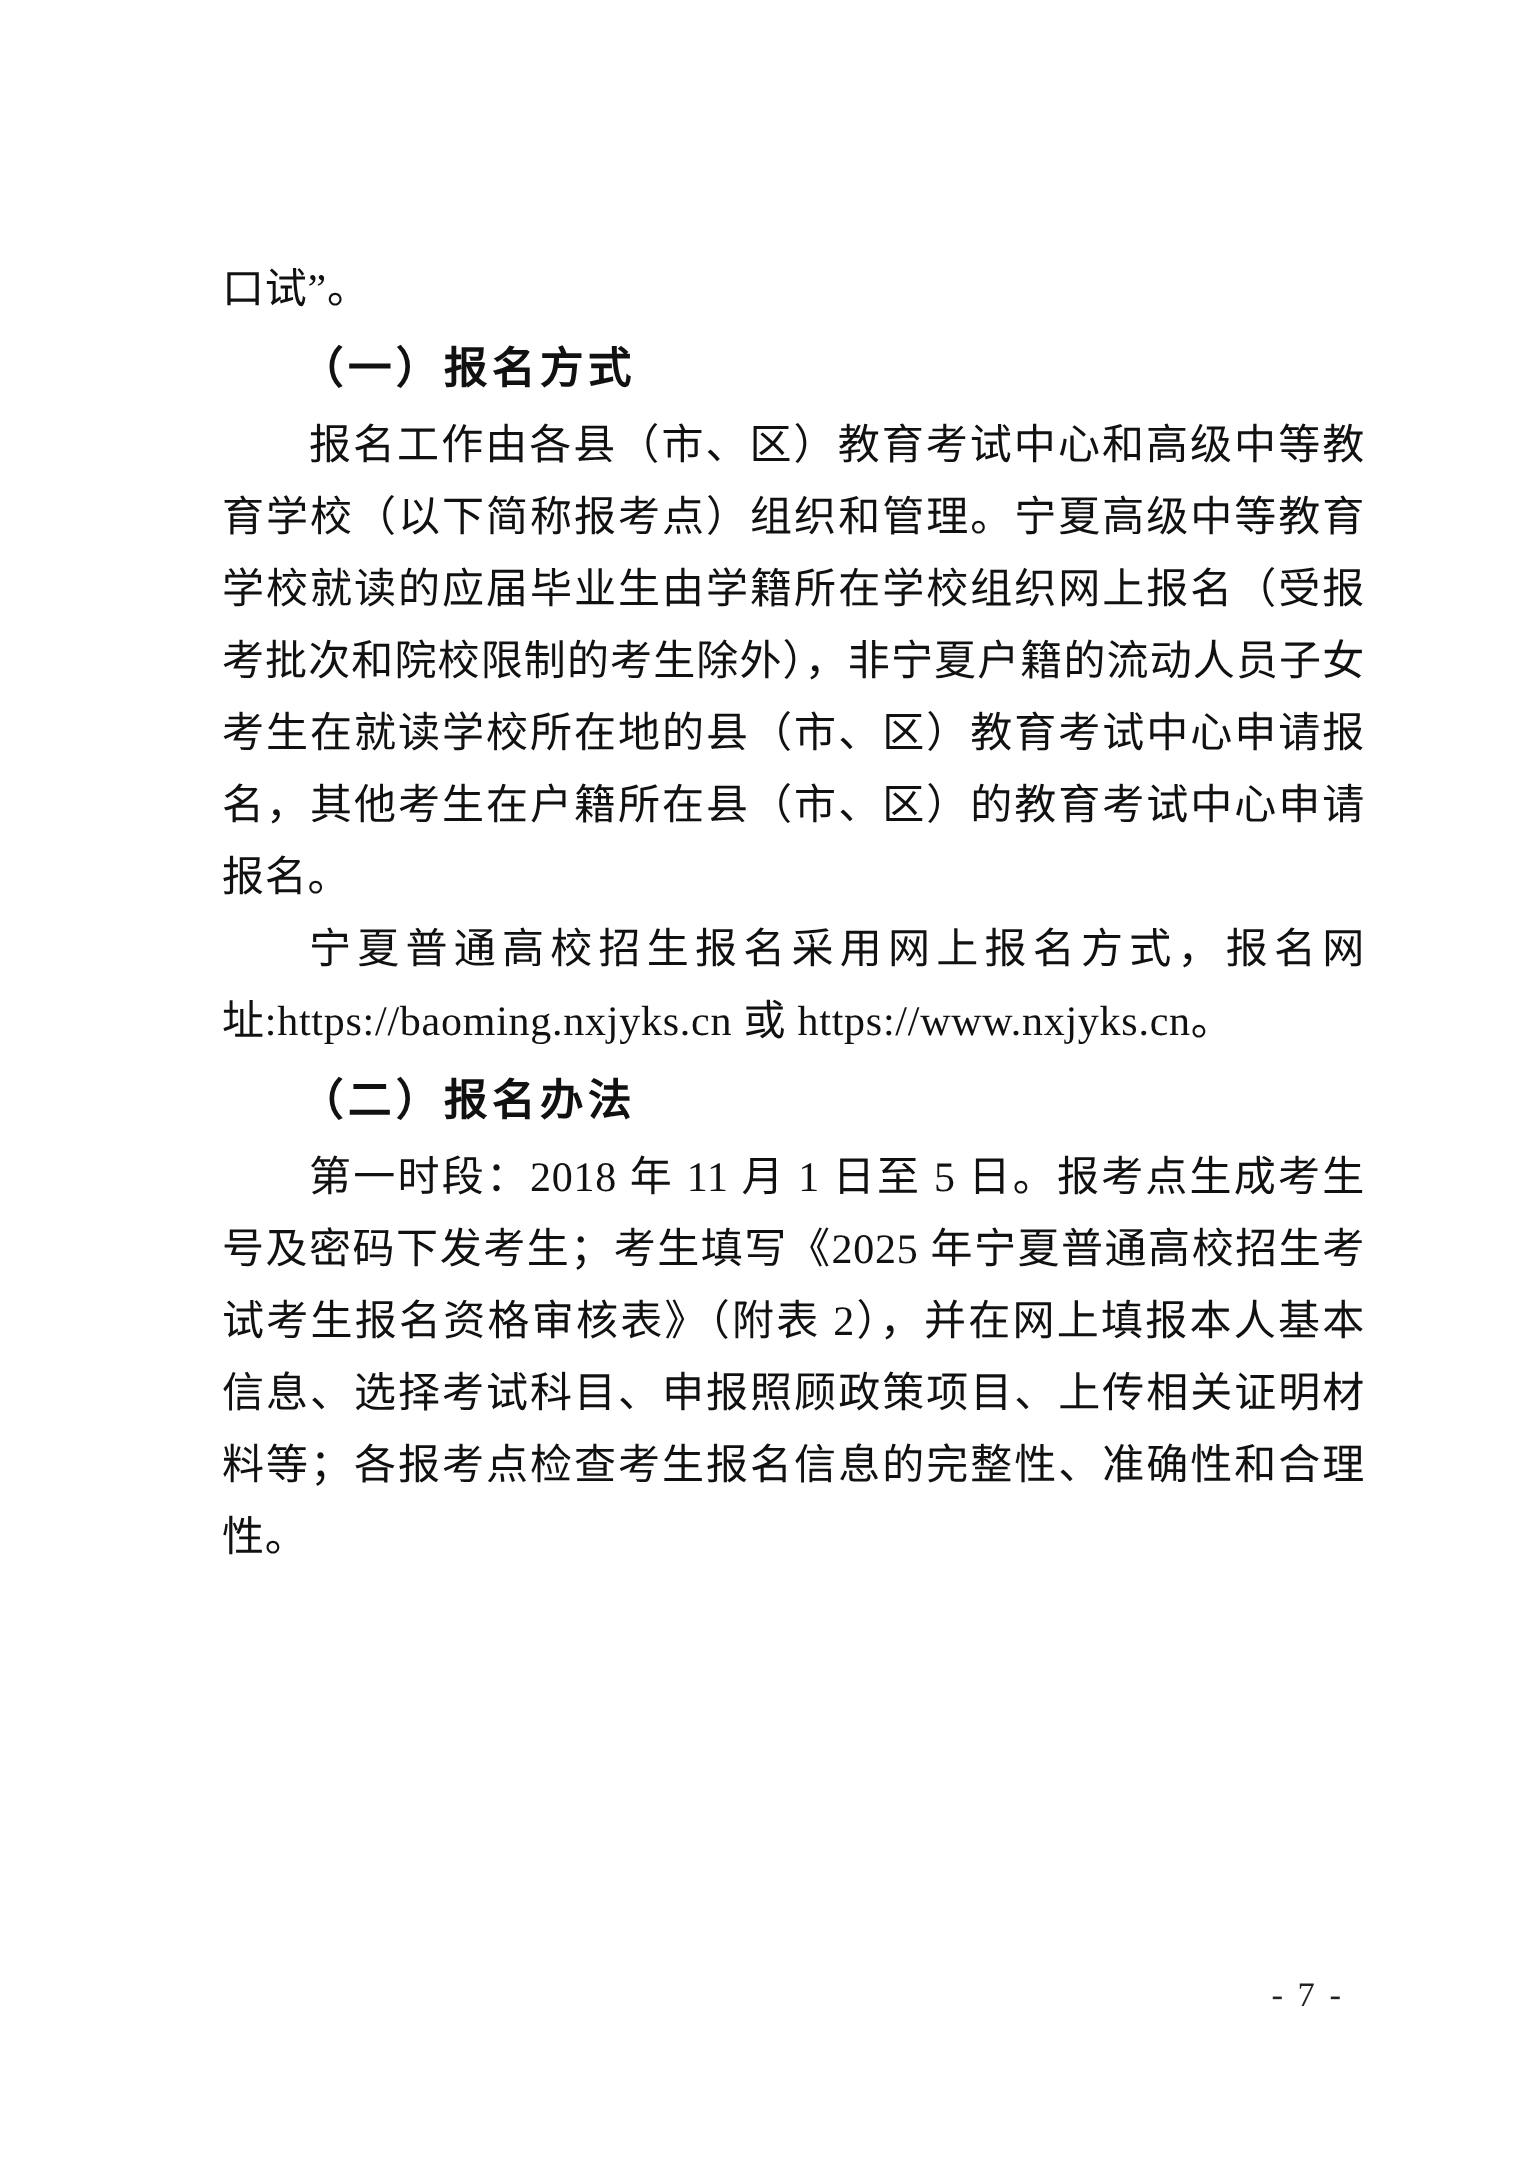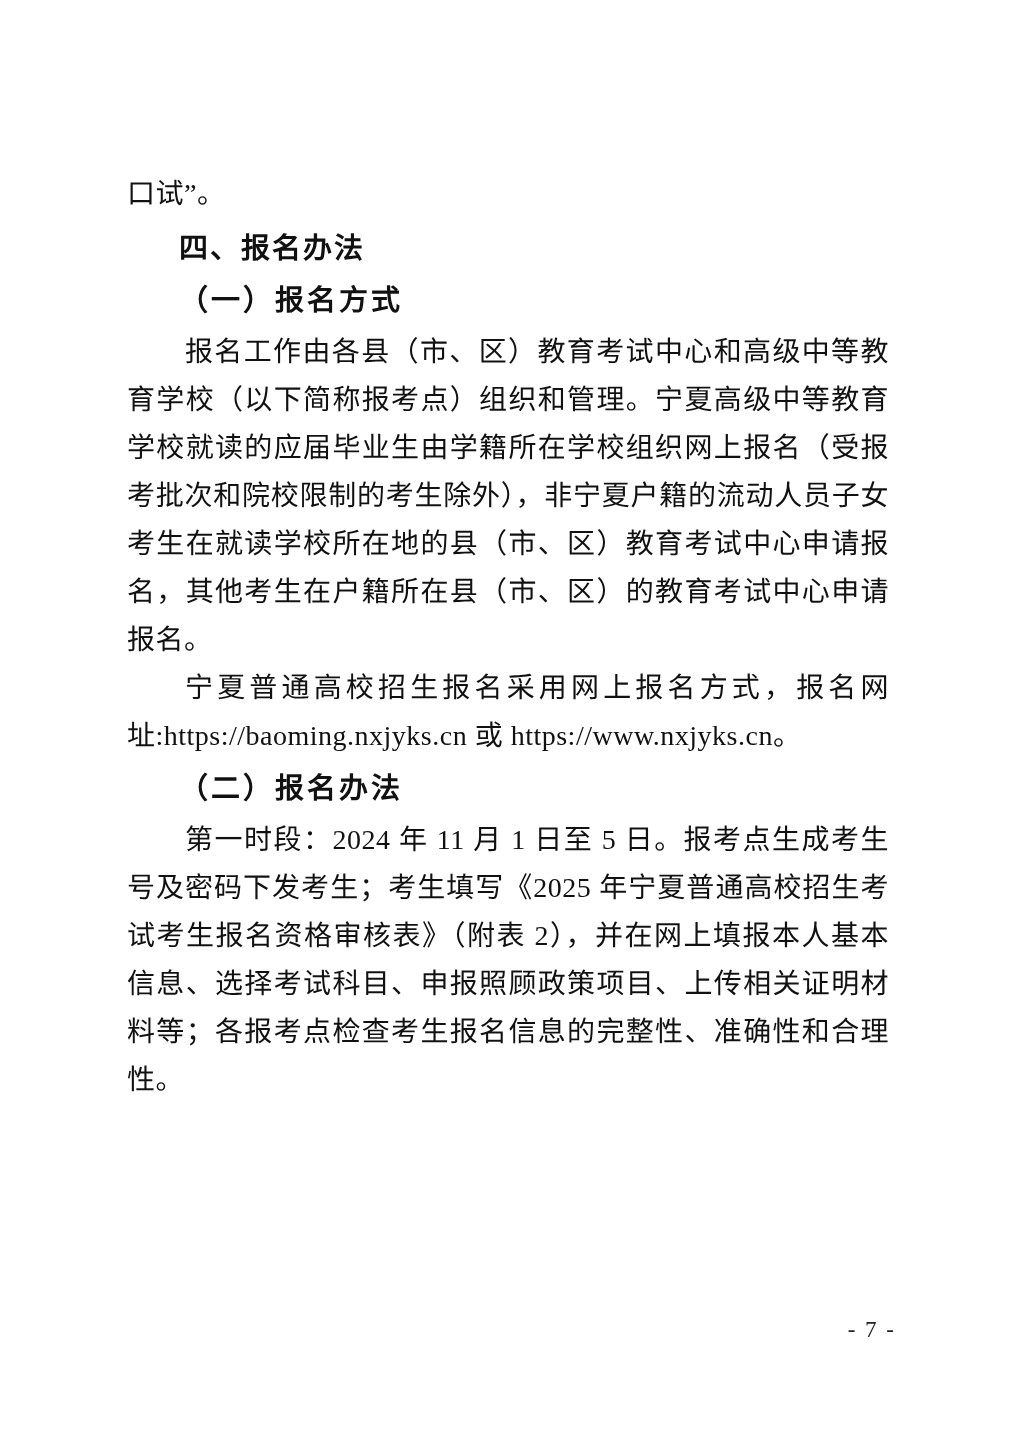--- a/index.html
+++ b/index.html
@@ -15,21 +15,21 @@
   .page {
     position: relative;
     width: 1024px;
     height: 1448px;
     background: #ffffff;
     overflow: hidden;
   }
 
   .content {
     position: absolute;
-    left: 127px;
+    left: 148px;
     top: 170px;
     width: 762px;
   }
 
   .body-para {
     font-size: 28px;
     line-height: 48px;
     text-align: justify;
     text-indent: 58px;
     letter-spacing: 0.5px;
@@ -71,30 +71,29 @@
 </style>
 </head>
 <body>
 
 <div class="page">
 
   <main class="content">
 
     <p class="body-para no-indent">口试”。</p>
 
-    <h2 class="heading-1">四、报名办法</h2>
 
     <h3 class="heading-2">（一）报名方式</h3>
 
     <p class="body-para">报名工作由各县（市、区）教育考试中心和高级中等教育学校（以下简称报考点）组织和管理。宁夏高级中等教育学校就读的应届毕业生由学籍所在学校组织网上报名（受报考批次和院校限制的考生除外），非宁夏户籍的流动人员子女考生在就读学校所在地的县（市、区）教育考试中心申请报名，其他考生在户籍所在县（市、区）的教育考试中心申请报名。</p>
 
     <p class="body-para">宁夏普通高校招生报名采用网上报名方式，报名网址:https://baoming.nxjyks.cn 或 https://www.nxjyks.cn。</p>
 
     <h3 class="heading-2">（二）报名办法</h3>
 
-    <p class="body-para">第一时段：2024 年 11 月 1 日至 5 日。报考点生成考生号及密码下发考生；考生填写《2025 年宁夏普通高校招生考试考生报名资格审核表》（附表 2），并在网上填报本人基本信息、选择考试科目、申报照顾政策项目、上传相关证明材料等；各报考点检查考生报名信息的完整性、准确性和合理性。</p>
+    <p class="body-para">第一时段：2018 年 11 月 1 日至 5 日。报考点生成考生号及密码下发考生；考生填写《2025 年宁夏普通高校招生考试考生报名资格审核表》（附表 2），并在网上填报本人基本信息、选择考试科目、申报照顾政策项目、上传相关证明材料等；各报考点检查考生报名信息的完整性、准确性和合理性。</p>
 
 
   </main>
 
   <footer class="page-footer">- 7 -</footer>
 
 </div>
 
 </body></html>

